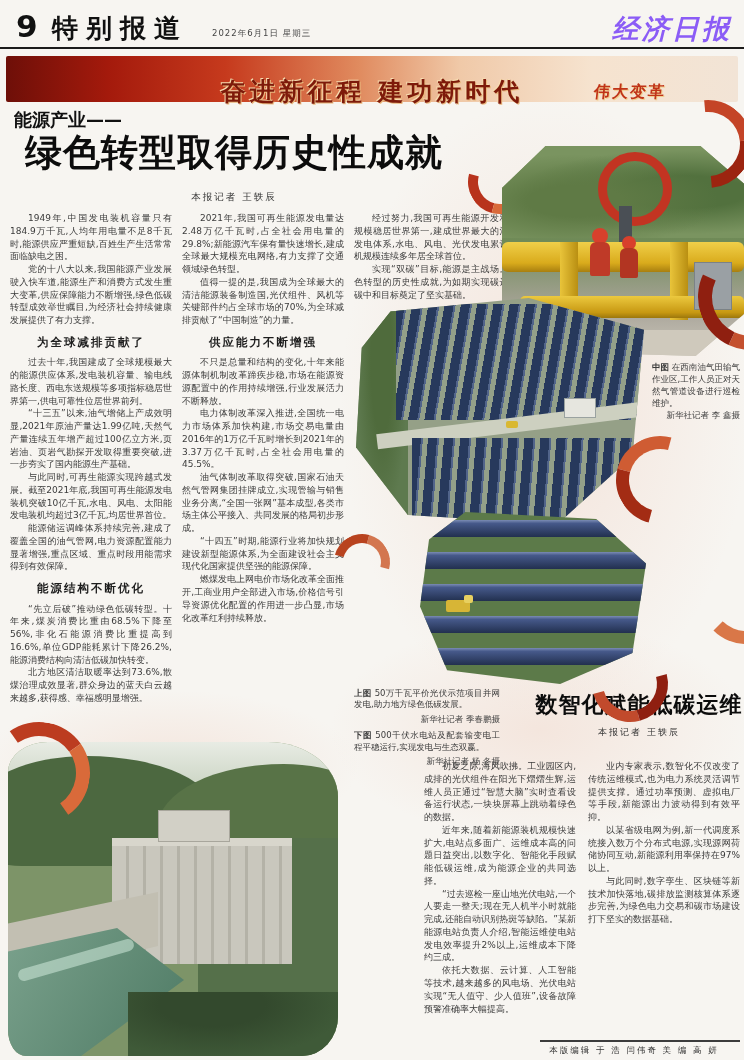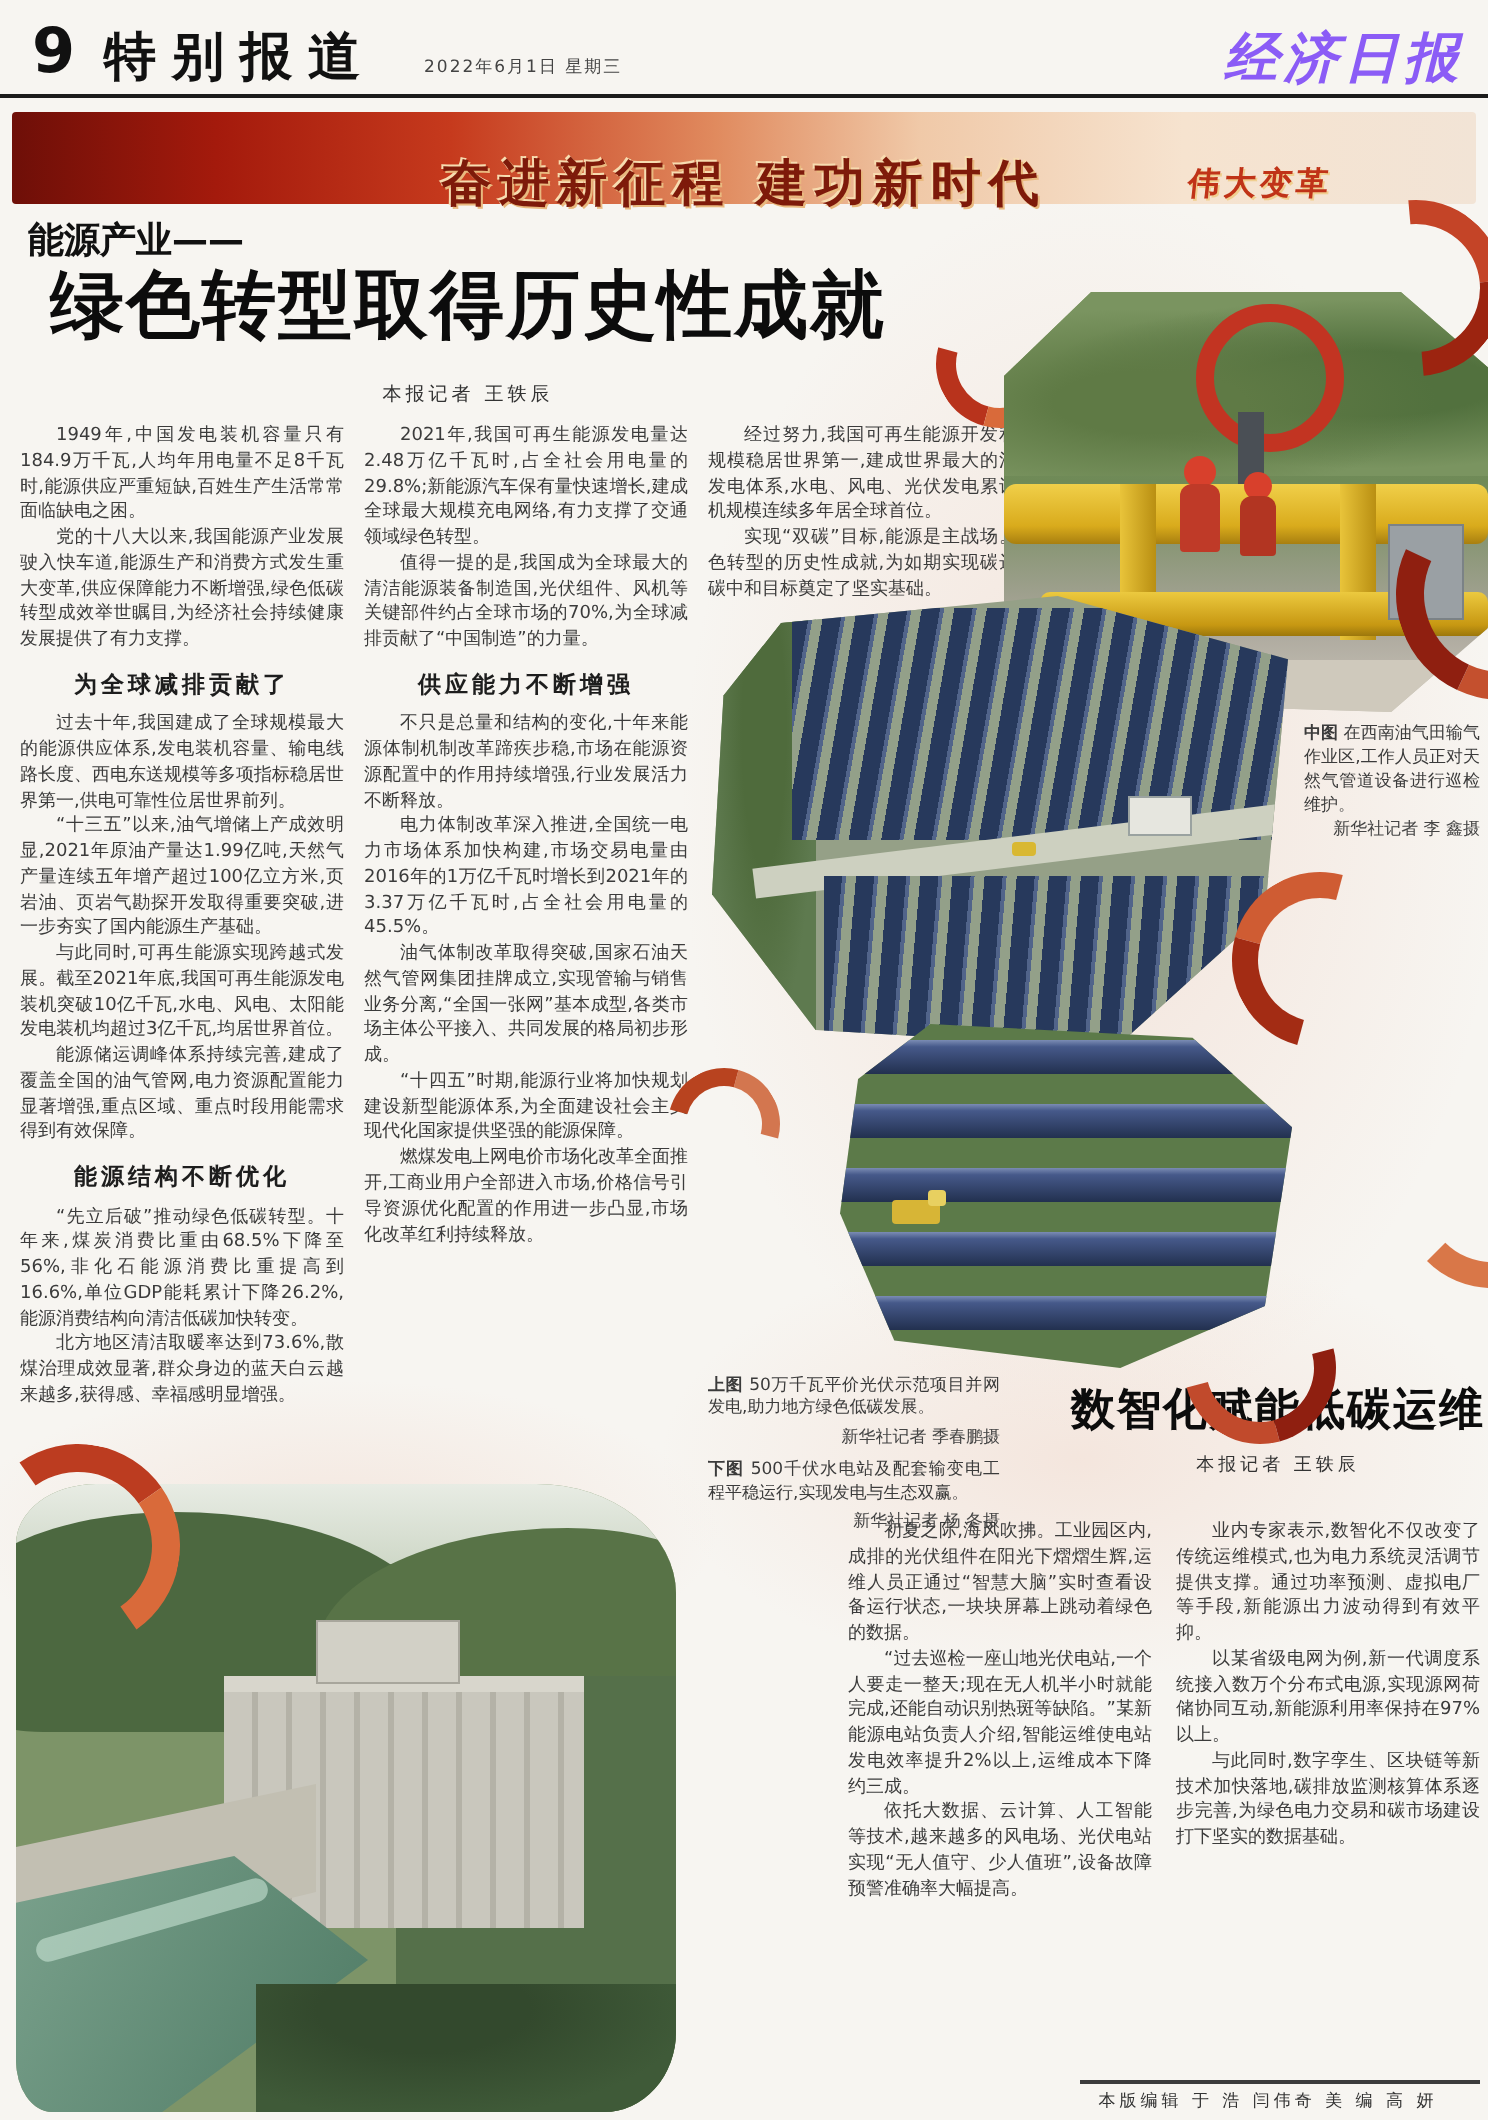--- a/index.html
+++ b/index.html
@@ -185,20 +185,21 @@
       <span class="lbl">下图</span>
       <span>500千伏水电站及配套输变电工程平稳运行,实现发电与生态双赢。</span>
     </p>
     <div class="credit">新华社记者 杨 冬摄</div>
   </div>
 
   <div class="a2-title">数智化赋能低碳运维</div>
   <div class="a2-byline">本报记者 王轶辰</div>
   <div class="col" id="colA">
     <p>初夏之际,海风吹拂。工业园区内,成排的光伏组件在阳光下熠熠生辉,运维人员正通过“智慧大脑”实时查看设备运行状态,一块块屏幕上跳动着绿色的数据。</p>
+    <p>近年来,随着新能源装机规模快速扩大,电站点多面广、运维成本高的问题日益突出,以数字化、智能化手段赋能低碳运维,成为能源企业的共同选择。</p>
     <p>“过去巡检一座山地光伏电站,一个人要走一整天;现在无人机半小时就能完成,还能自动识别热斑等缺陷。”某新能源电站负责人介绍,智能运维使电站发电效率提升2%以上,运维成本下降约三成。</p>
     <p>依托大数据、云计算、人工智能等技术,越来越多的风电场、光伏电站实现“无人值守、少人值班”,设备故障预警准确率大幅提高。</p>
   </div>
   <div class="col" id="colB">
     <p>业内专家表示,数智化不仅改变了传统运维模式,也为电力系统灵活调节提供支撑。通过功率预测、虚拟电厂等手段,新能源出力波动得到有效平抑。</p>
     <p>以某省级电网为例,新一代调度系统接入数万个分布式电源,实现源网荷储协同互动,新能源利用率保持在97%以上。</p>
     <p>与此同时,数字孪生、区块链等新技术加快落地,碳排放监测核算体系逐步完善,为绿色电力交易和碳市场建设打下坚实的数据基础。</p>
   </div>
 
   <div class="photo" id="photo-dam">

